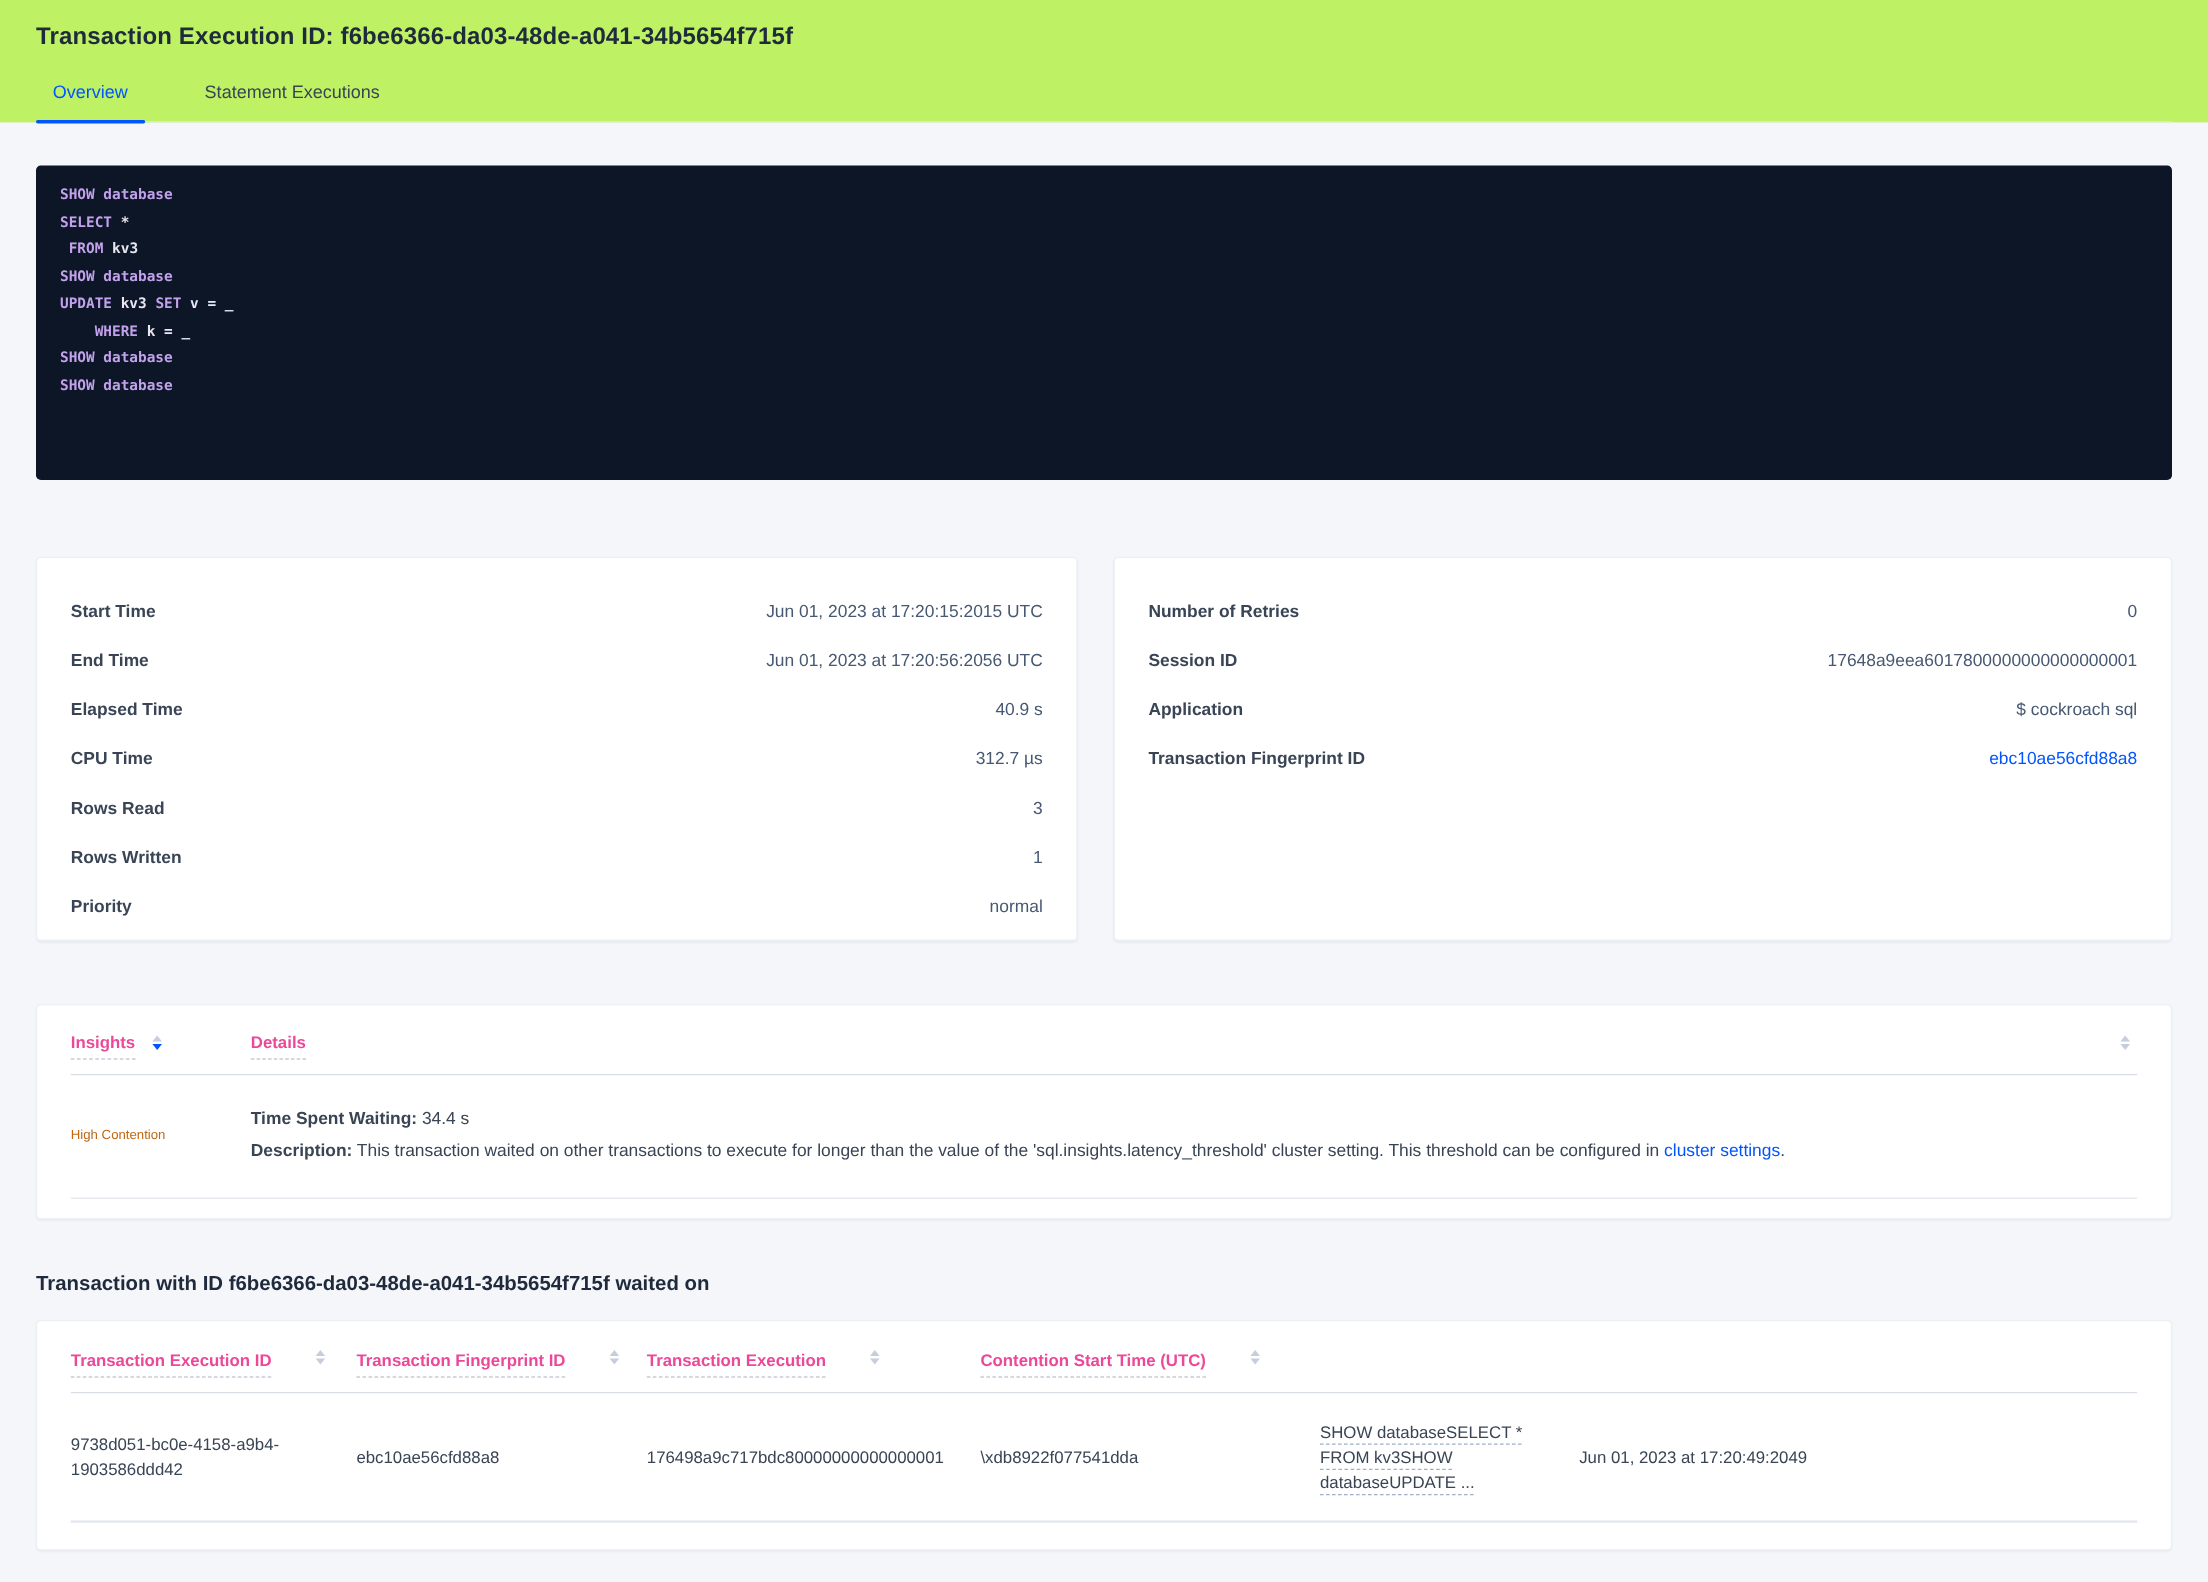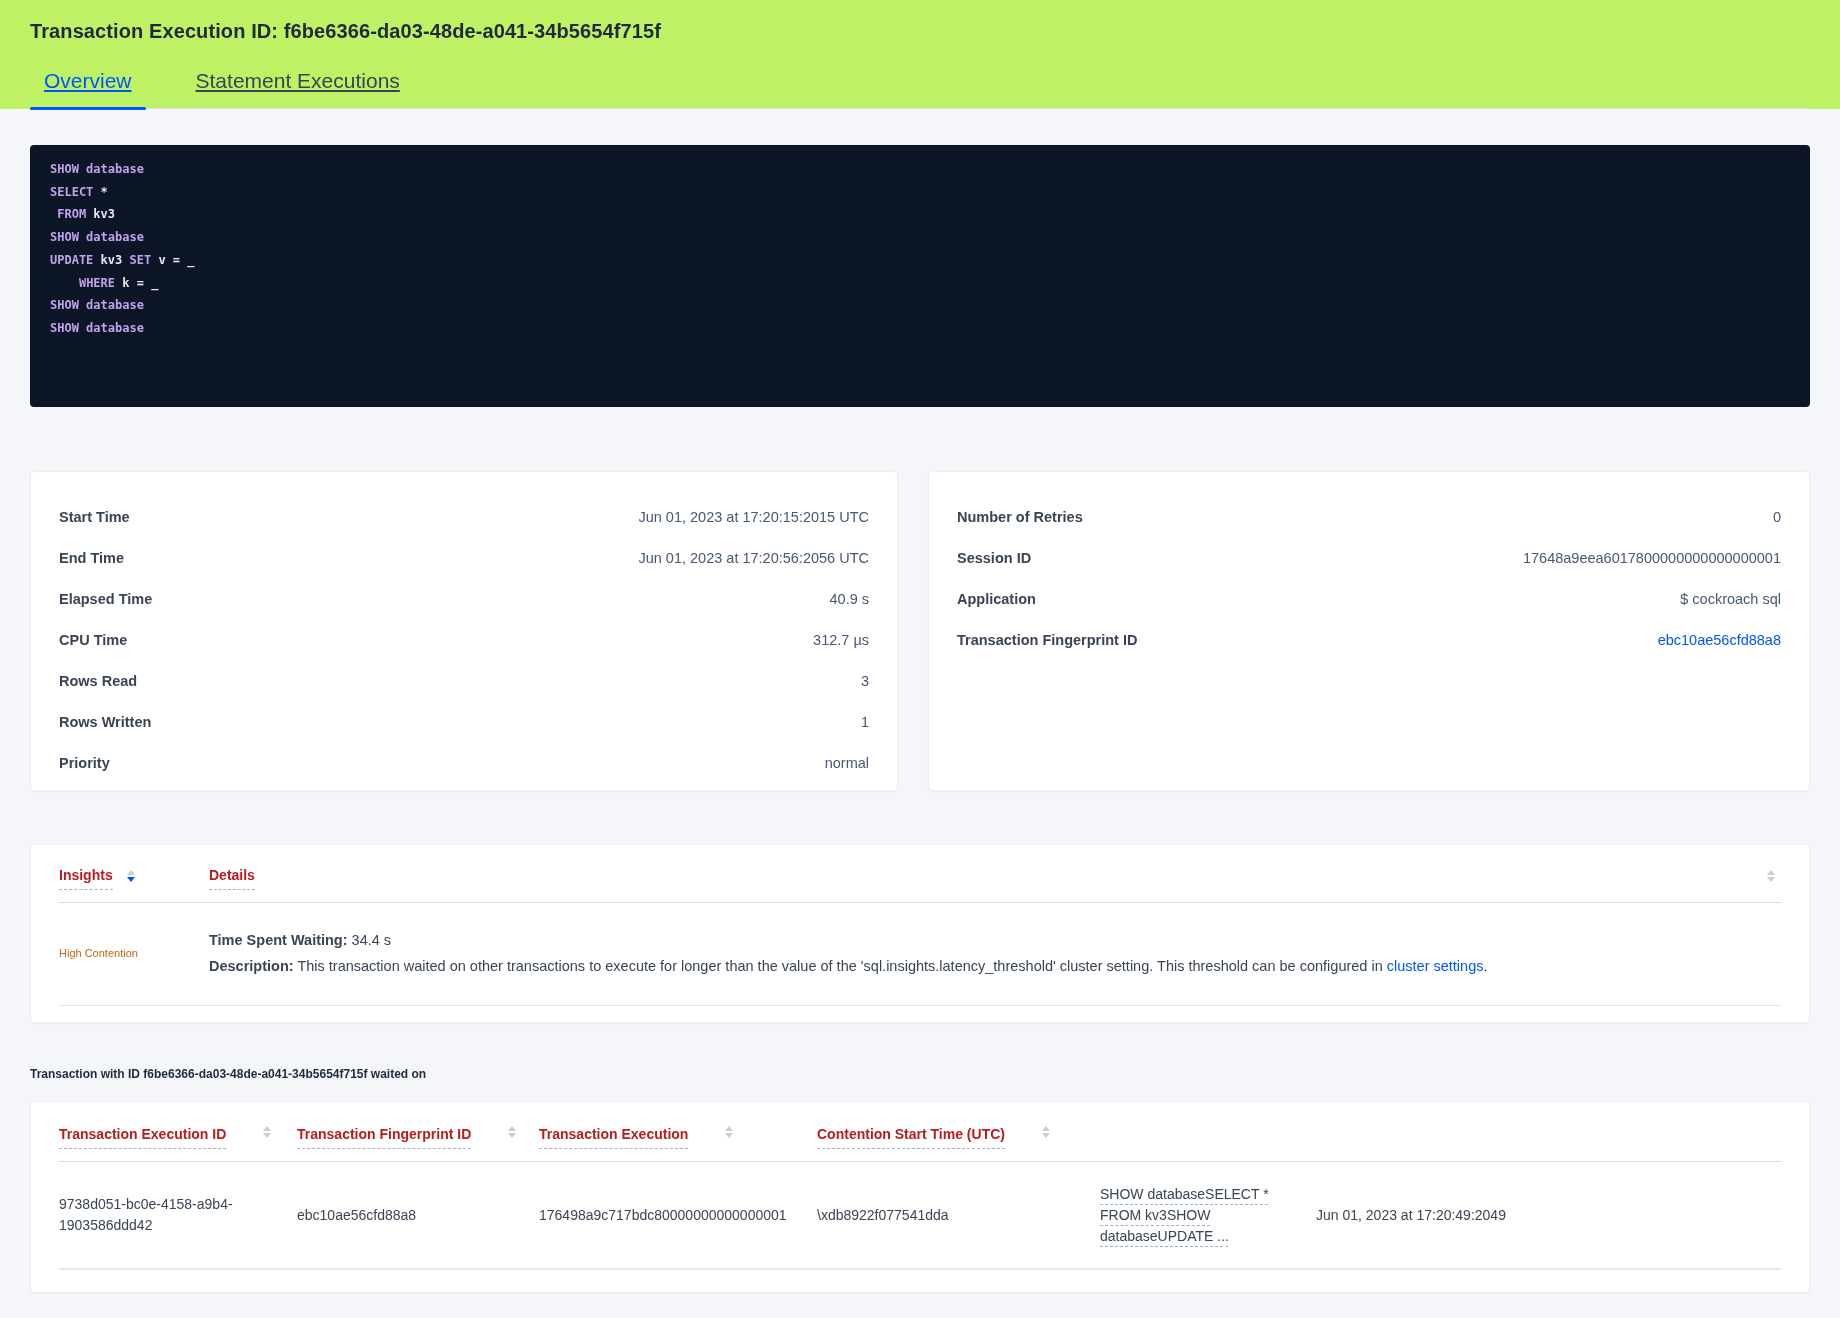--- a/index.html
+++ b/index.html
@@ -19,27 +19,26 @@
     font-weight:700;
     color:#1f2a3c;
     letter-spacing:.1px;
   }
   .tabs {
     display:flex;
     margin-top:26px;
     border-bottom:1px solid #e0e4ea;
   }
   .tab {
-    font-size:21px;
+    font-size:15px;
     padding:0 14px 15px 14px;
     margin-right:36px;
     color:#394455;
     cursor:pointer;
     position:relative;
-    text-decoration:underline;
   }
   .tab.active { color:var(--accent-blue,#0055ff); }
   .tab.active::after {
     content:"";
     position:absolute; left:0; right:0; bottom:-2px;
     height:3px; border-radius:2px;
     background:var(--accent-blue,#0055ff);
   }
   .main { padding:0 30px; }
 
@@ -85,21 +84,21 @@
   .itable-header {
     display:grid;
     grid-template-columns:150px 1fr auto;
     align-items:center;
     padding:22px 0 12px 0;
     border-bottom:1px solid #d8dde6;
   }
   .ith { display:flex; align-items:center; }
   .th-label {
     display:inline-block;
-    font-weight:700; font-size:14px; color:#b91c1c;
+    font-weight:700; font-size:14px; color:#ec4899;
     border-bottom:1px dashed #a9b3c1;
     padding-bottom:6px;
   }
   .sort-icon {
     display:inline-flex; flex-direction:column; gap:2px;
     margin-left:14px; margin-bottom:6px; cursor:pointer;
   }
   .tri { width:0; height:0; border-left:4.5px solid transparent; border-right:4.5px solid transparent; }
   .tri.up { border-bottom:5.5px solid #c6cddb; }
   .tri.down { border-top:5.5px solid #c6cddb; }
@@ -113,21 +112,21 @@
     border-bottom:1px solid #e0e4ea;
   }
   .insight-name { color:var(--insight-orange,#c06814); font-size:11px; }
   .detail-line { font-size:14.5px; color:#394455; line-height:26px; }
   .detail-line b { font-weight:700; }
   a.link { color:var(--accent-blue,#0055ff); text-decoration:none; cursor:pointer; }
 
   
   .waited-heading {
     margin-top:44px;
-    font-size:12px; font-weight:700; color:#1f2a3c;
+    font-size:17px; font-weight:700; color:#1f2a3c;
   }
   .waited-card { margin-top:20px; padding:0 28px 22px 28px; }
   .wtable-header {
     display:grid;
     grid-template-columns:238px 242px 278px 283px 216px 1fr;
     align-items:flex-start;
     padding:24px 0 0 0;
     border-bottom:1px solid #d8dde6;
   }
   .wth { display:flex; align-items:flex-start; padding-right:8px; padding-bottom:12px;gap:23px; }

